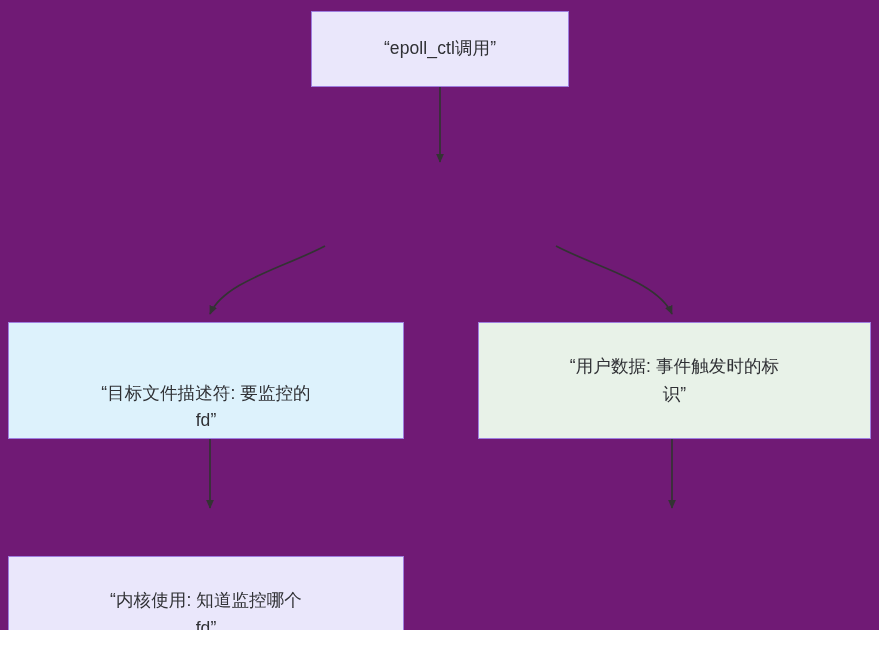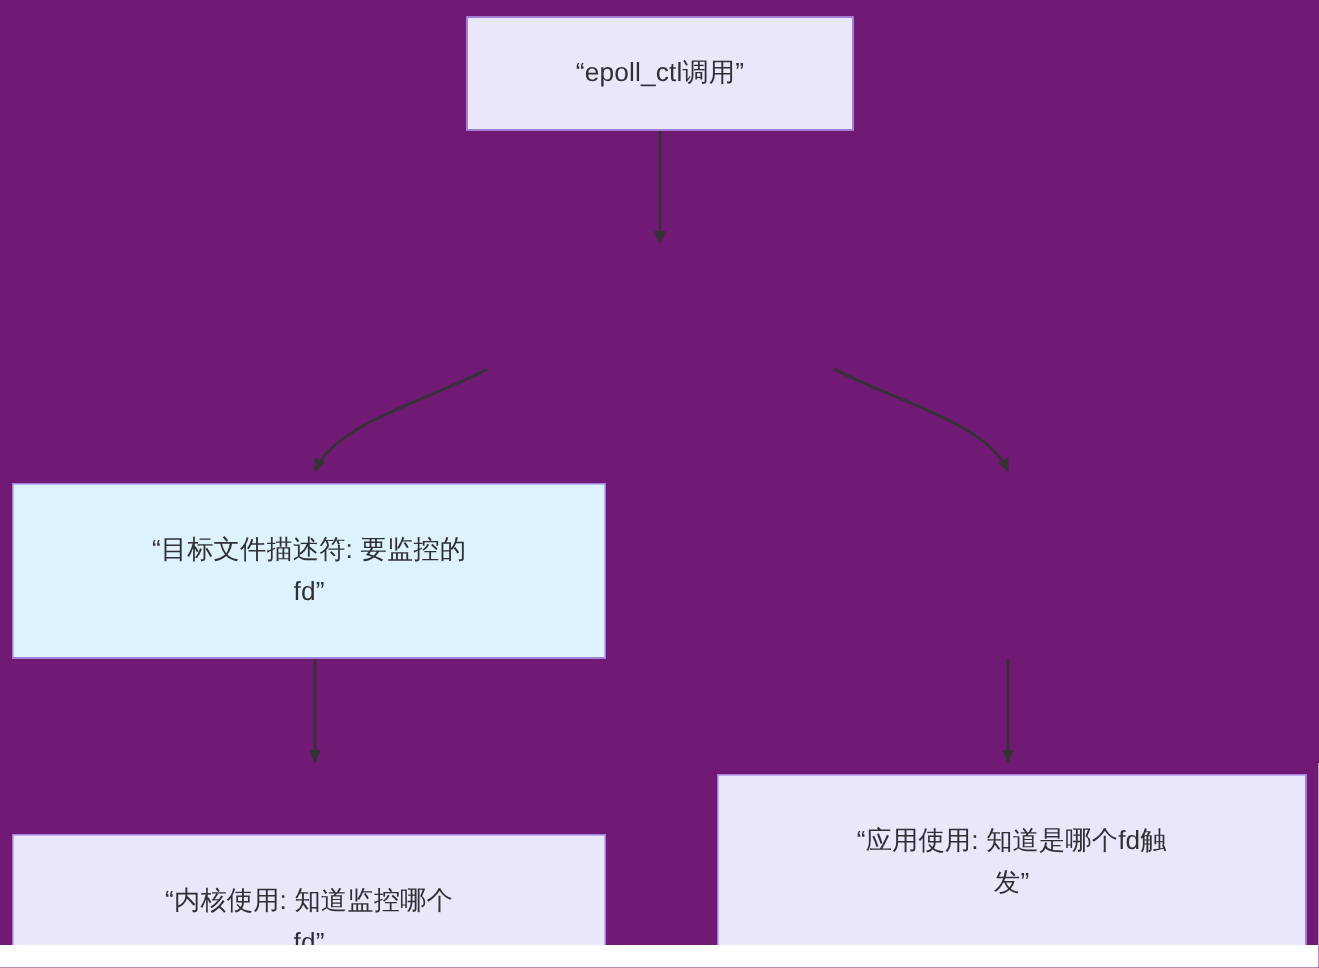--- a/index.html
+++ b/index.html
@@ -38,21 +38,21 @@
     font-size: 17.5px;
     line-height: 1.55;
     letter-spacing: 0.1px;
     padding: 4px 12px;
   }
   .node-label {
     display: block;
     white-space: pre-line;
   }
   .fill-lavender { background: #eae7fb; }
-  .fill-cyan     { background: #ddf2fc; }
+  .fill-cyan     { background: #ddf2fc; align-items: flex-end; }
   .fill-green    { background: #e8f2e8; }
 
   
   #node-root   { left: 311px; top: 11px;  width: 258px; height: 76px; }
   #node-op     { left: 247px; top: 170px; width: 387px; height: 76px; }
   #node-fd     { left: 8px;   top: 322px; width: 396px; height: 117px; }
   #node-udata  { left: 478px; top: 322px; width: 393px; height: 117px; }
   #node-kernel { left: 8px;   top: 516px; width: 396px; height: 117px; margin-top: 40px; }
   #node-app    { left: 478px; top: 516px; width: 393px; height: 117px; }
 </style>
@@ -82,24 +82,24 @@
   <div class="node fill-lavender" id="node-root">
     <span class="node-label">“epoll_ctl调用”</span>
   </div>
 
 
   <div class="node fill-cyan" id="node-fd">
     <span class="node-label">“目标文件描述符: 要监控的
 fd”</span>
   </div>
 
+  <div class="node fill-green" id="node-udata">
+    <span class="node-label">“用户数据: 事件触发时的标
+识”</span>
+  </div>
 
   <div class="node fill-lavender" id="node-kernel">
     <span class="node-label">“内核使用: 知道监控哪个
 fd”</span>
   </div>
 
-  <div class="node fill-lavender" id="node-app">
-    <span class="node-label">“应用使用: 知道是哪个fd触
-发”</span>
-  </div>
 
 </div>
 
 </body></html>

